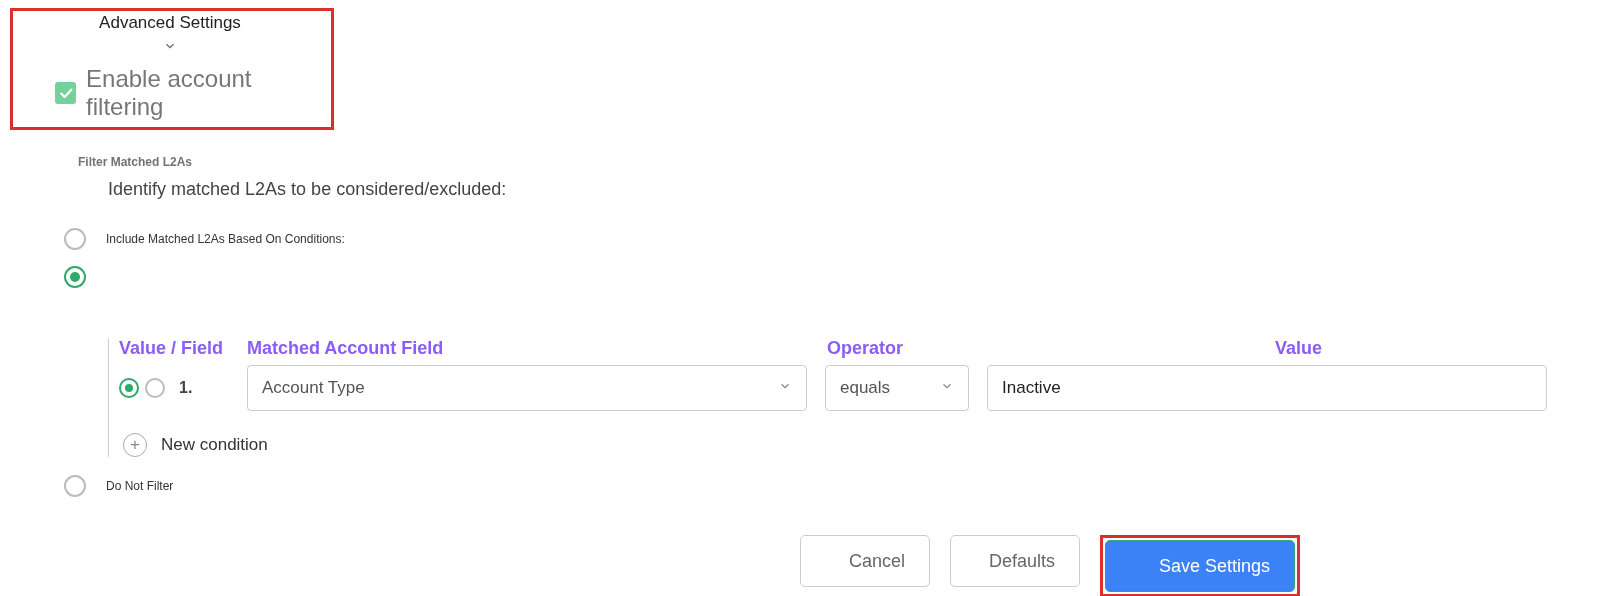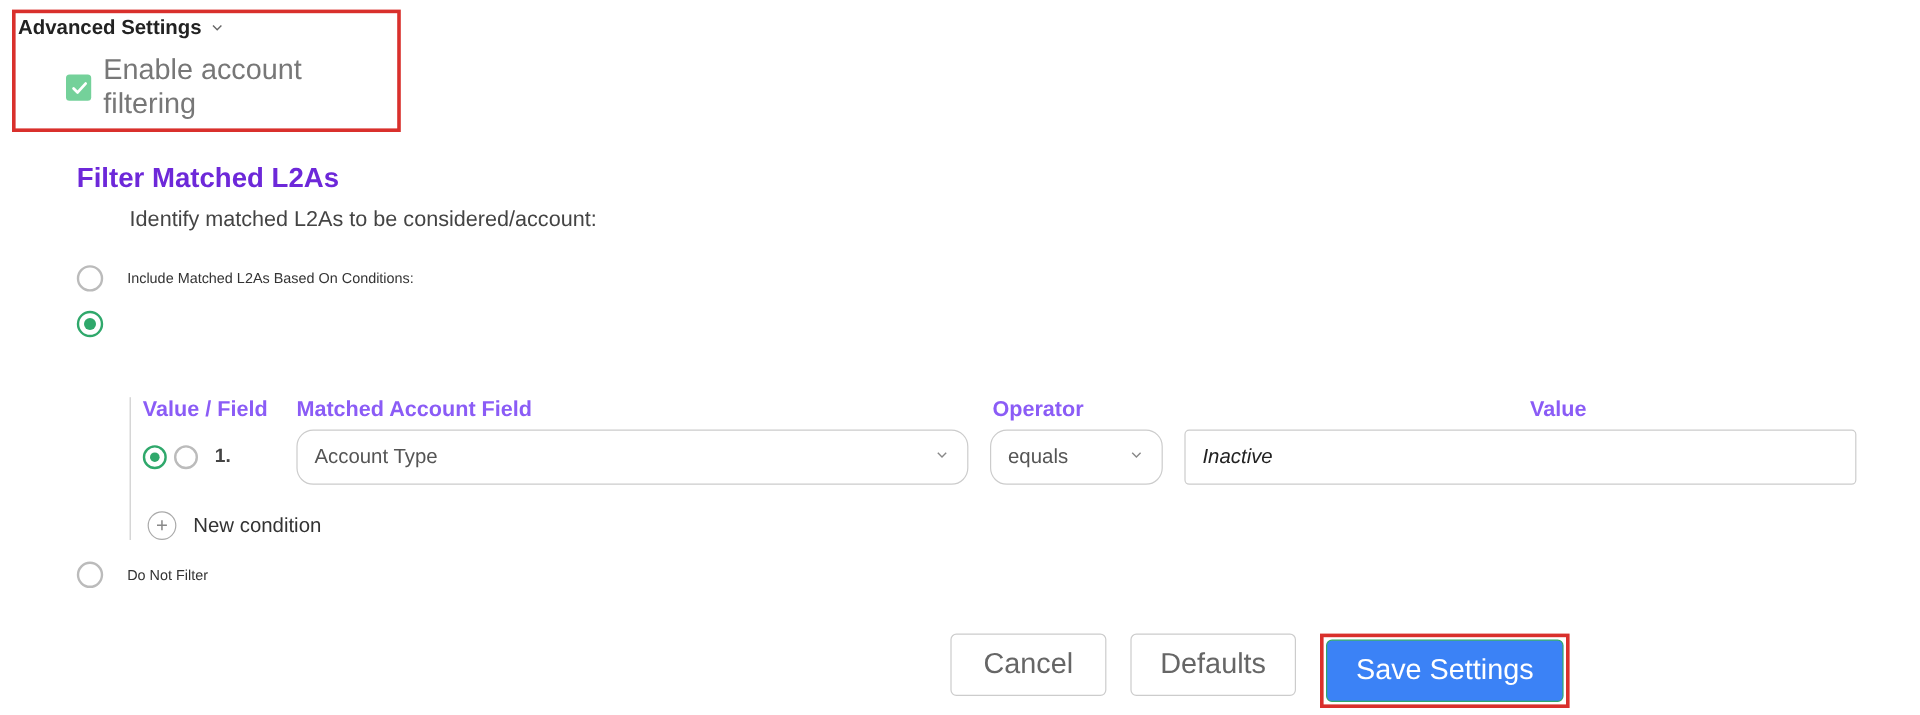--- a/index.html
+++ b/index.html
@@ -18,23 +18,24 @@
     
     .adv-header {
       padding: 2px 6px 6px 2px;
       width: 318px;
     }
     .adv-title-row {
       display: flex;
       align-items: center;
       gap: 6px;
       font-size: 17px;
-      font-weight: 700;
+      font-weight: 400;
       color: #222;
       cursor: pointer;
+      flex-direction: column;
     }
     .adv-title-row svg { display:block; }
     .enable-row {
       display: flex;
       align-items: center;
       gap: 10px;
       padding: 12px 0 0 40px;
       font-size: 24px;
       color: #777;
     }
@@ -43,23 +44,24 @@
       background: #74d19a;
       border-radius: 3px;
       display: flex;
       align-items: center;
       justify-content: center;
       cursor: pointer;
     }
     
     .section { padding: 25px 0 0 54px; }
     .section-title {
-      font-size: 23px;
+      font-size: 12px;
       font-weight: 600;
-      color: #6d28d9;
+      color: #737373;
+      margin-left: 14px;
     }
     .section-sub {
       font-size: 18px;
       color: #444;
       padding: 10px 0 20px 44px;
     }
     .radio-row {
       display: flex;
       align-items: center;
       gap: 20px;
@@ -119,24 +121,24 @@
       border-radius: 4px;
       height: 46px;
       display: flex;
       align-items: center;
       padding: 0 14px;
       font-size: 17px;
       color: #555;
       cursor: pointer;
       position: relative;
     }
-    .select-box { justify-content: space-between; border-radius: 14px; }
+    .select-box { justify-content: space-between; }
     .sel-field { width: 560px; margin-right: 18px; }
     .sel-op { width: 144px; margin-right: 18px; }
-    .input-box { flex: 1; cursor: text; color: #222; max-width: 560px; font-style: italic;}
+    .input-box { flex: 1; cursor: text; color: #222; max-width: 560px;}
     .chevron { color: #888; }
     .add-row {
       display: flex;
       align-items: center;
       gap: 14px;
       padding: 22px 0 0 4px;
       font-size: 17px;
       color: #333;
     }
     .plus-circle {
@@ -160,24 +162,24 @@
       margin-left: 515px;
     }
     .btn {
       height: 52px;
       min-width: 130px;
       padding: 16px 24px;
       border-radius: 5px;
       border: 1px solid #ccc;
       background: #fff;
       color: #666;
-      font-size: 24px;
-      display: flex;
-      align-items: center;
-      justify-content: center;
+      font-size: 18px;
+      display: flex;
+      align-items: center;
+      justify-content: flex-end;
       cursor: pointer;
     }
     .btn-primary {
       background: #3b82f6;
       border-color: #2fa86b;
       color: #fff;
       min-width: 190px;
     }
     .save-highlight {
       padding: 2px;
@@ -211,21 +213,21 @@
           </svg>
       </span>
       <span>Enable account filtering</span>
     </div>
   </div>
 </div>
 
 
 <div class="section">
   <div class="section-title">Filter Matched L2As</div>
-  <div class="section-sub">Identify matched L2As to be considered/account:</div>
+  <div class="section-sub">Identify matched L2As to be considered/excluded:</div>
 
   <div class="radio-row">
     <span class="radio"></span>
     <span>Include Matched L2As Based On Conditions:</span>
   </div>
 
   <div class="radio-row">
     <span class="radio selected">
         <span class="radio-dot"></span>
       </span>

